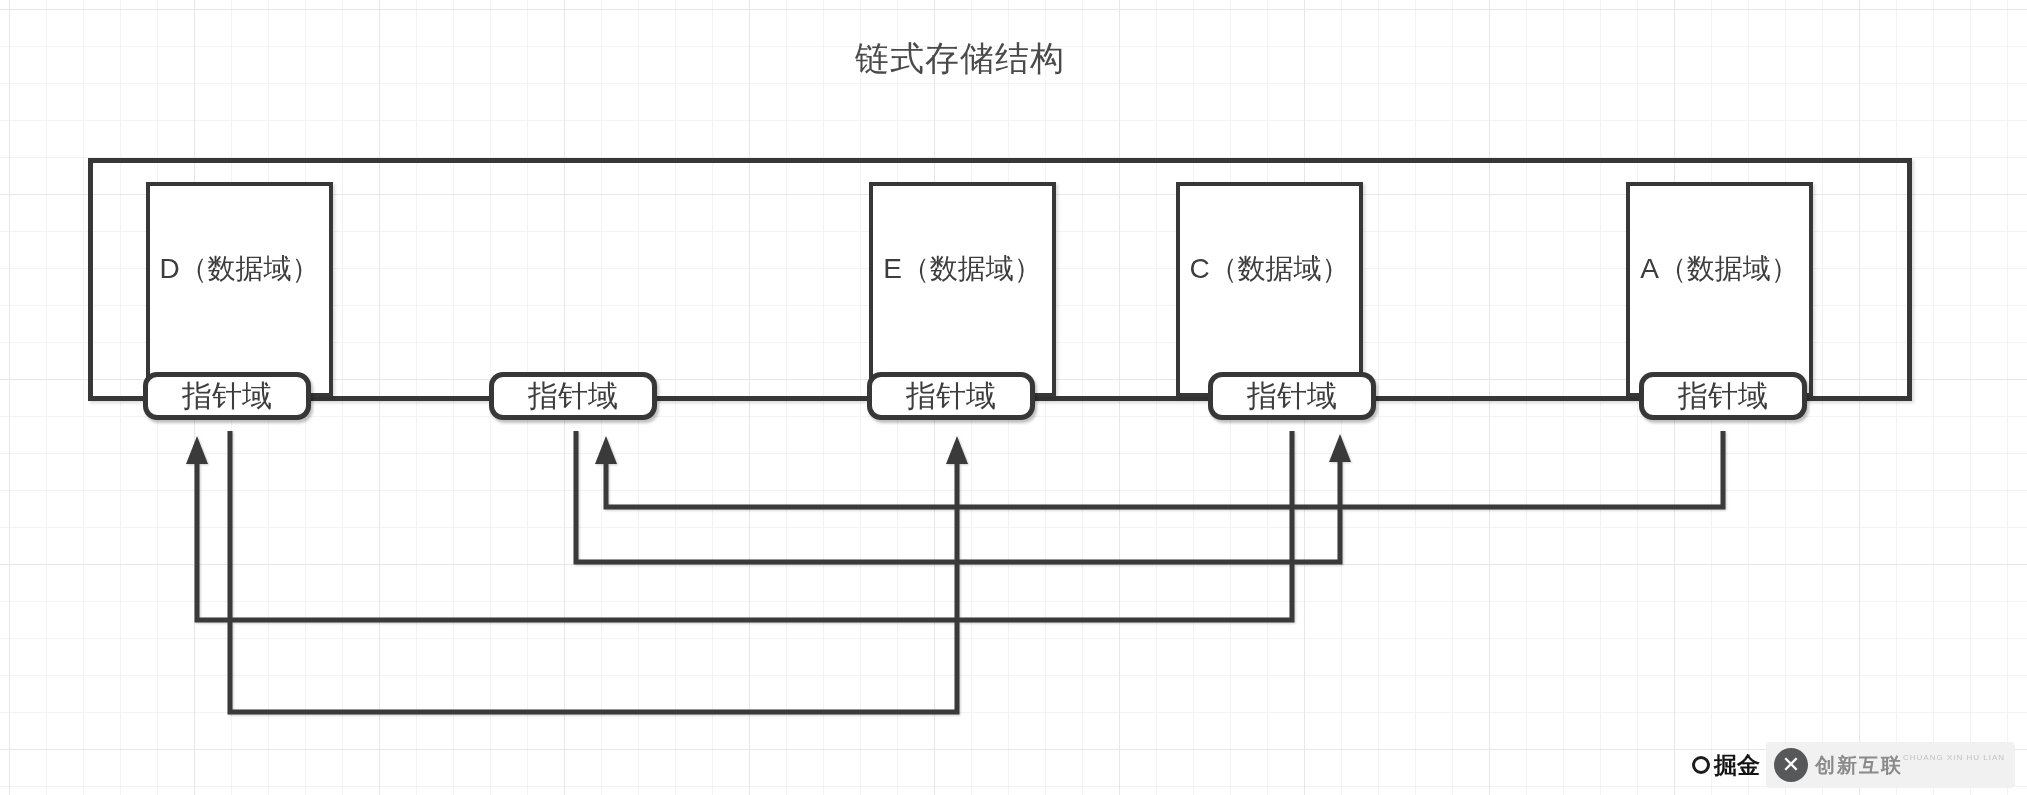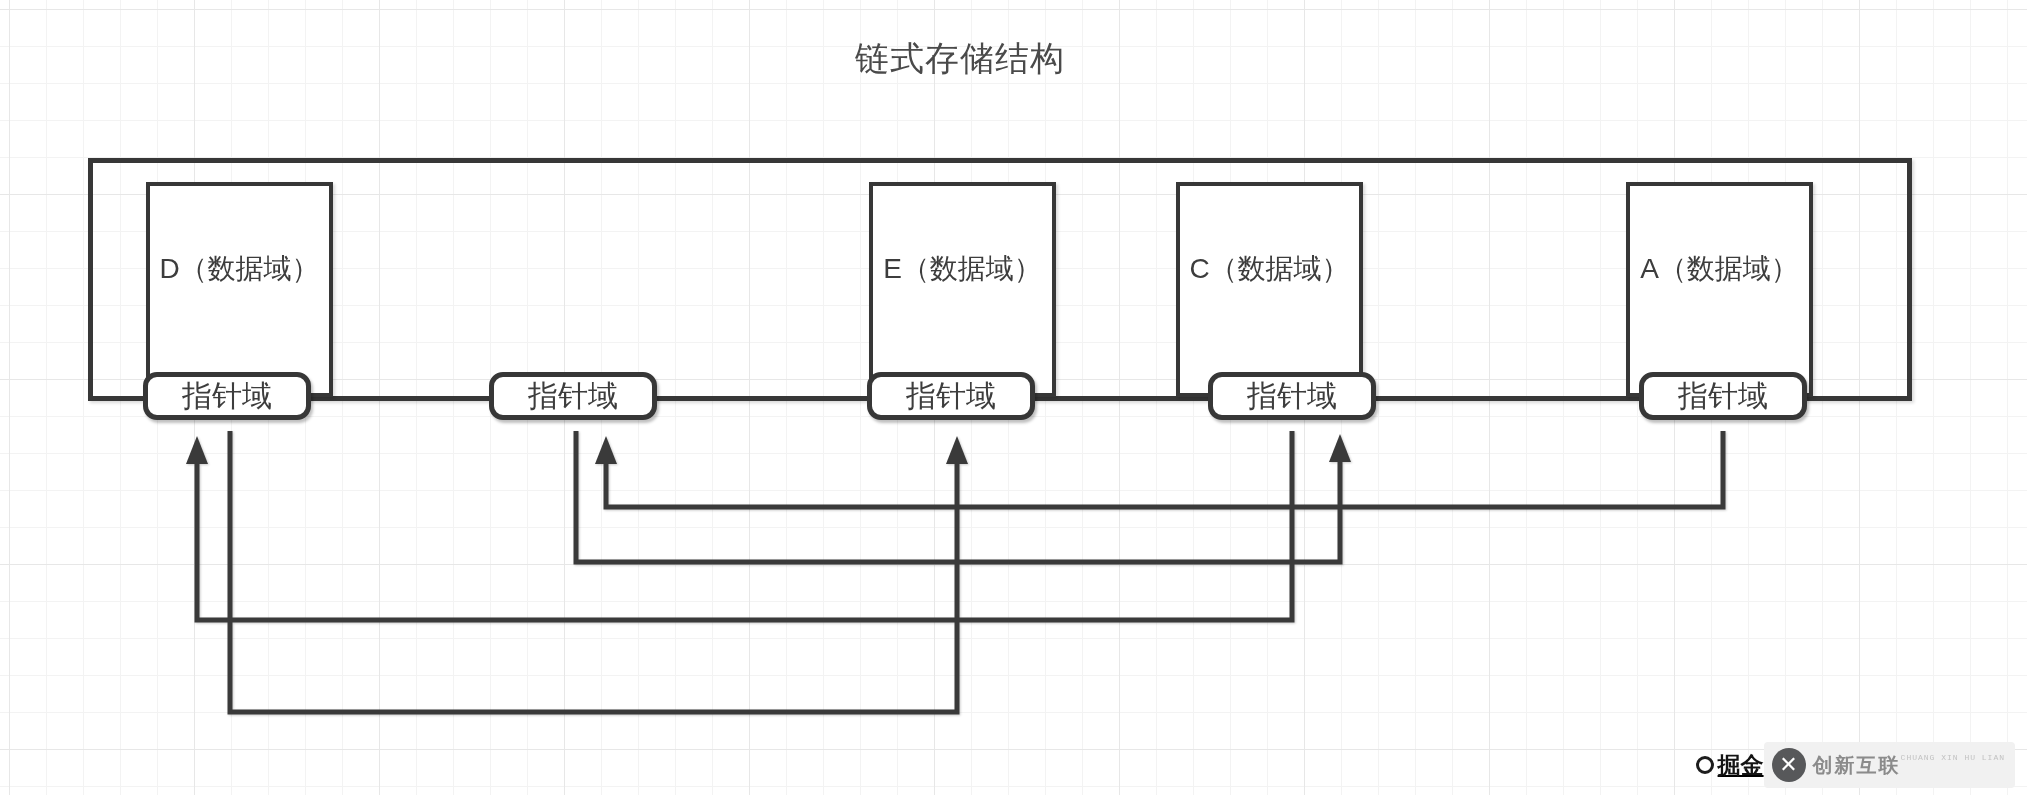--- a/index.html
+++ b/index.html
@@ -45,39 +45,39 @@
     background:#ffffff;border:5px solid #373737;border-radius:14px;z-index:4;
     box-shadow:2px 3px 3px rgba(0,0,0,0.25);
     display:flex;align-items:center;justify-content:center;
     font-size:30px;color:#3d3d3d;white-space:nowrap;
   }
   .pb-D{left:143px}.pb-B{left:489px}.pb-E{left:867px}.pb-C{left:1208px}.pb-A{left:1639px}
   .watermark{
     position:absolute;right:12px;bottom:4px;height:52px;z-index:5;
     display:flex;align-items:center;
   }
-  .juejin{display:flex;align-items:center;text-decoration:underline;}
+  .juejin{display:flex;align-items:center;margin-right:6px;}
   .juejin-logo{
     width:18px;height:18px;border-radius:50%;border:3px solid #1d1d1d;box-sizing:border-box;
     display:inline-block;margin-right:4px;background:#ffffff;
   }
   .juejin-text{font-size:23px;font-weight:bold;color:#141414;
     text-shadow:0 0 2px #ffffff,1px 1px 0 #ffffff;}
   .brand-card{
     background:#f1f1f1;border-radius:4px;padding:6px 10px 6px 8px;
     display:flex;align-items:center;
   }
   .brand-logo{
     width:34px;height:34px;border-radius:50%;background:#57585a;color:#ffffff;
     font-size:22px;font-weight:bold;display:flex;align-items:center;justify-content:center;
     margin-right:7px;
   }
   .brand-text-wrap{display:flex;flex-direction:row;line-height:1.1;}
   .brand-text{font-size:20px;font-weight:bold;color:#8b8b8b;letter-spacing:2px;}
-  .brand-sub{font-size:8px;color:#c2c2c2;letter-spacing:1px;font-family:Liberation Mono, monospace;}
+  .brand-sub{font-size:8px;color:#c2c2c2;letter-spacing:1px;}
 </style>
 </head>
 <body>
 
 <div class="canvas">
 
   <div class="title">链式存储结构</div>
 
   <div class="outer-rect"></div>
 

